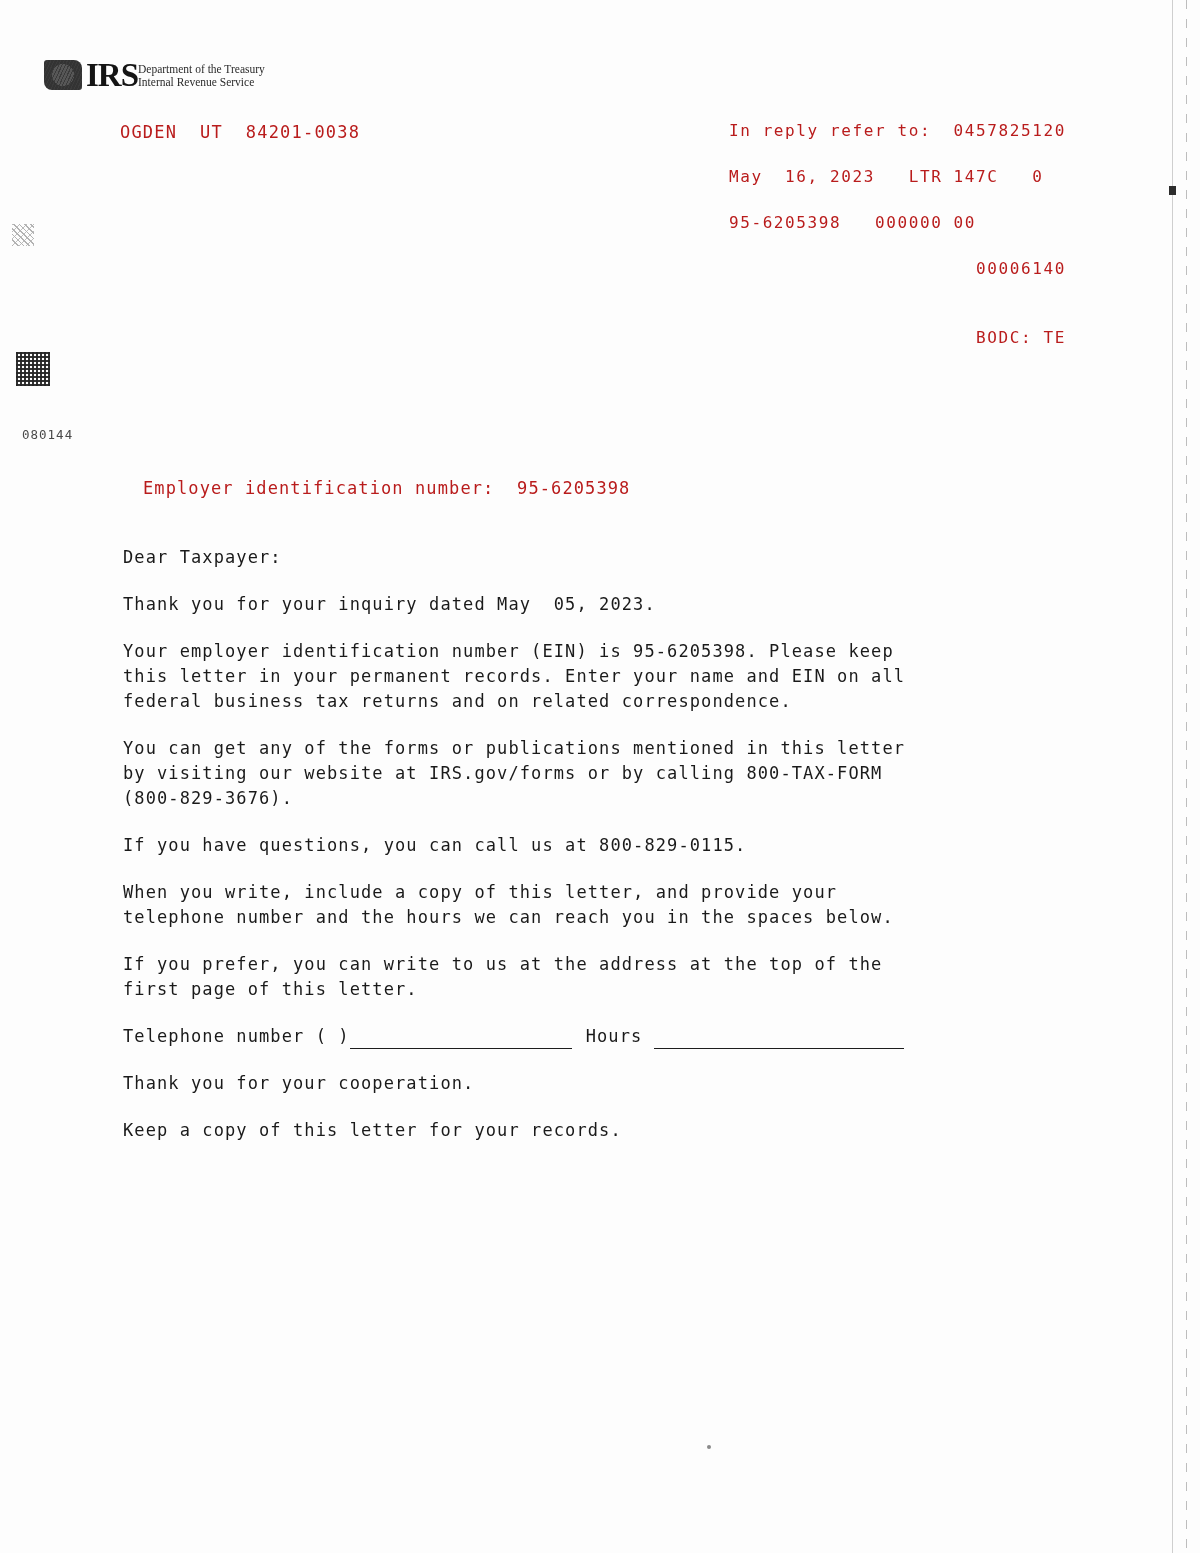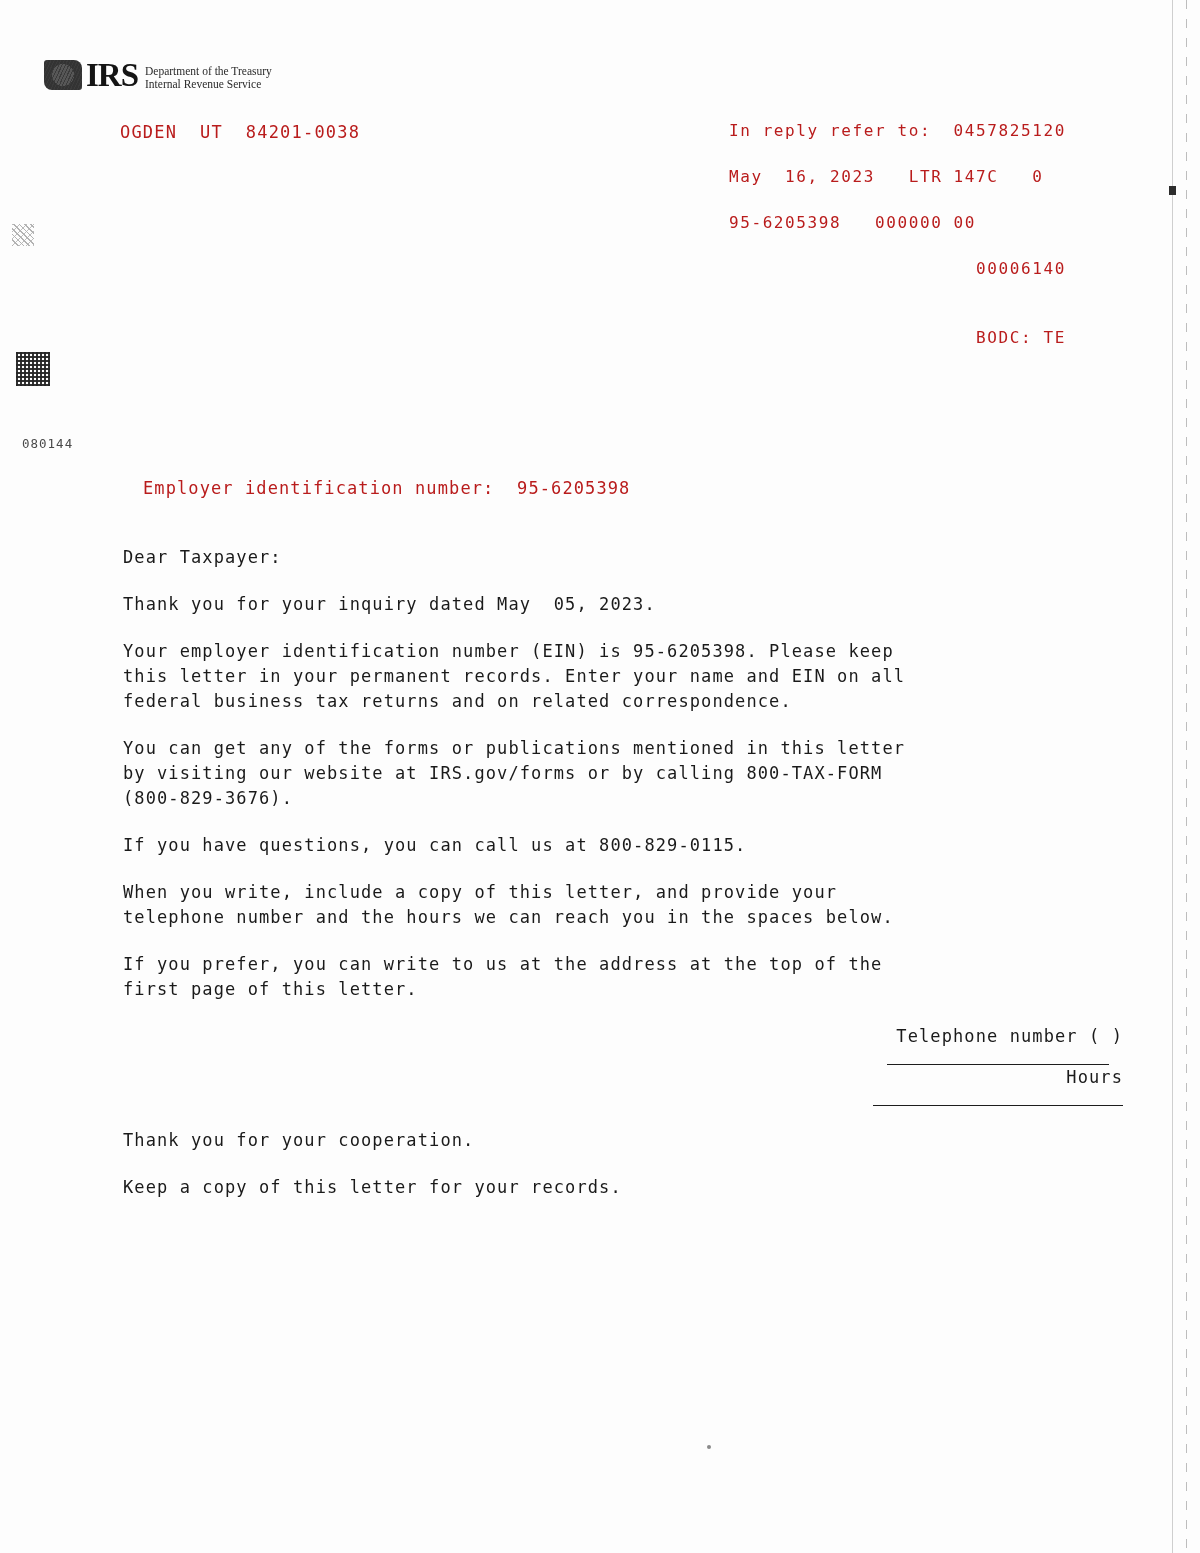--- a/index.html
+++ b/index.html
@@ -21,21 +21,21 @@
     inset: 0;
     background: #fdfdfd;
   }
 
   
   .logo-block {
     position: absolute;
     left: 44px;
     top: 60px;
     display: flex;
-    align-items: flex-end;
+    align-items: flex-start;
   }
   .logo-seal {
     width: 38px;
     height: 30px;
     margin-right: 4px;
     position: relative;
     background:
       repeating-linear-gradient(115deg, #2b2b2b 0 1px, transparent 1px 3px),
       radial-gradient(circle at 50% 50%, #4a4a4a 0 45%, #222 46% 100%);
     border-radius: 3px 8px 3px 8px;
@@ -46,21 +46,20 @@
     font-weight: bold;
     font-size: 33px;
     line-height: 30px;
     letter-spacing: -1px;
     color: #141414;
   }
   .logo-dept {
     font-family: "Liberation Serif", serif;
     font-size: 11.5px;
     line-height: 12.5px;
-    margin-left: 7px;
     margin-top: 3px;
     color: #2a2a2a;
   }
 
   
   .mono {
     font-family: "DejaVu Sans Mono", monospace;
     white-space: pre;
     color: #b91c1c;
   }
@@ -106,21 +105,21 @@
     height: 34px;
     background:
       repeating-linear-gradient(90deg, #111 0 2px, #fff 2px 4px),
       repeating-linear-gradient(0deg, #111 0 2px, #fff 2px 4px);
     background-blend-mode: multiply;
     opacity: .85;
   }
   .margin-num {
     position: absolute;
     left: 22px;
-    top: 436px;
+    top: 427px;
     font-size: 12.5px;
     letter-spacing: 1px;
     color: #4a4a4a;
   }
 
   
   .recipient {
     position: absolute;
     left: 122px;
     top: 285px;
@@ -151,21 +150,20 @@
     white-space: pre-wrap;
   }
 
   
   .fillin {
     display: flex;
     align-items: flex-end;
     margin: 12px 0 22px 0;
     font-size: 17px;
     letter-spacing: 1.1px;
-    flex-direction: column;
   }
   .rule {
     display: inline-block;
     border-bottom: 1.4px solid #1d1d1d;
     height: 15px;
   }
   .rule-phone { width: 222px; margin: 0 14px 0 0; }
   .rule-hours { width: 250px; margin-left: 12px; }
 
   

